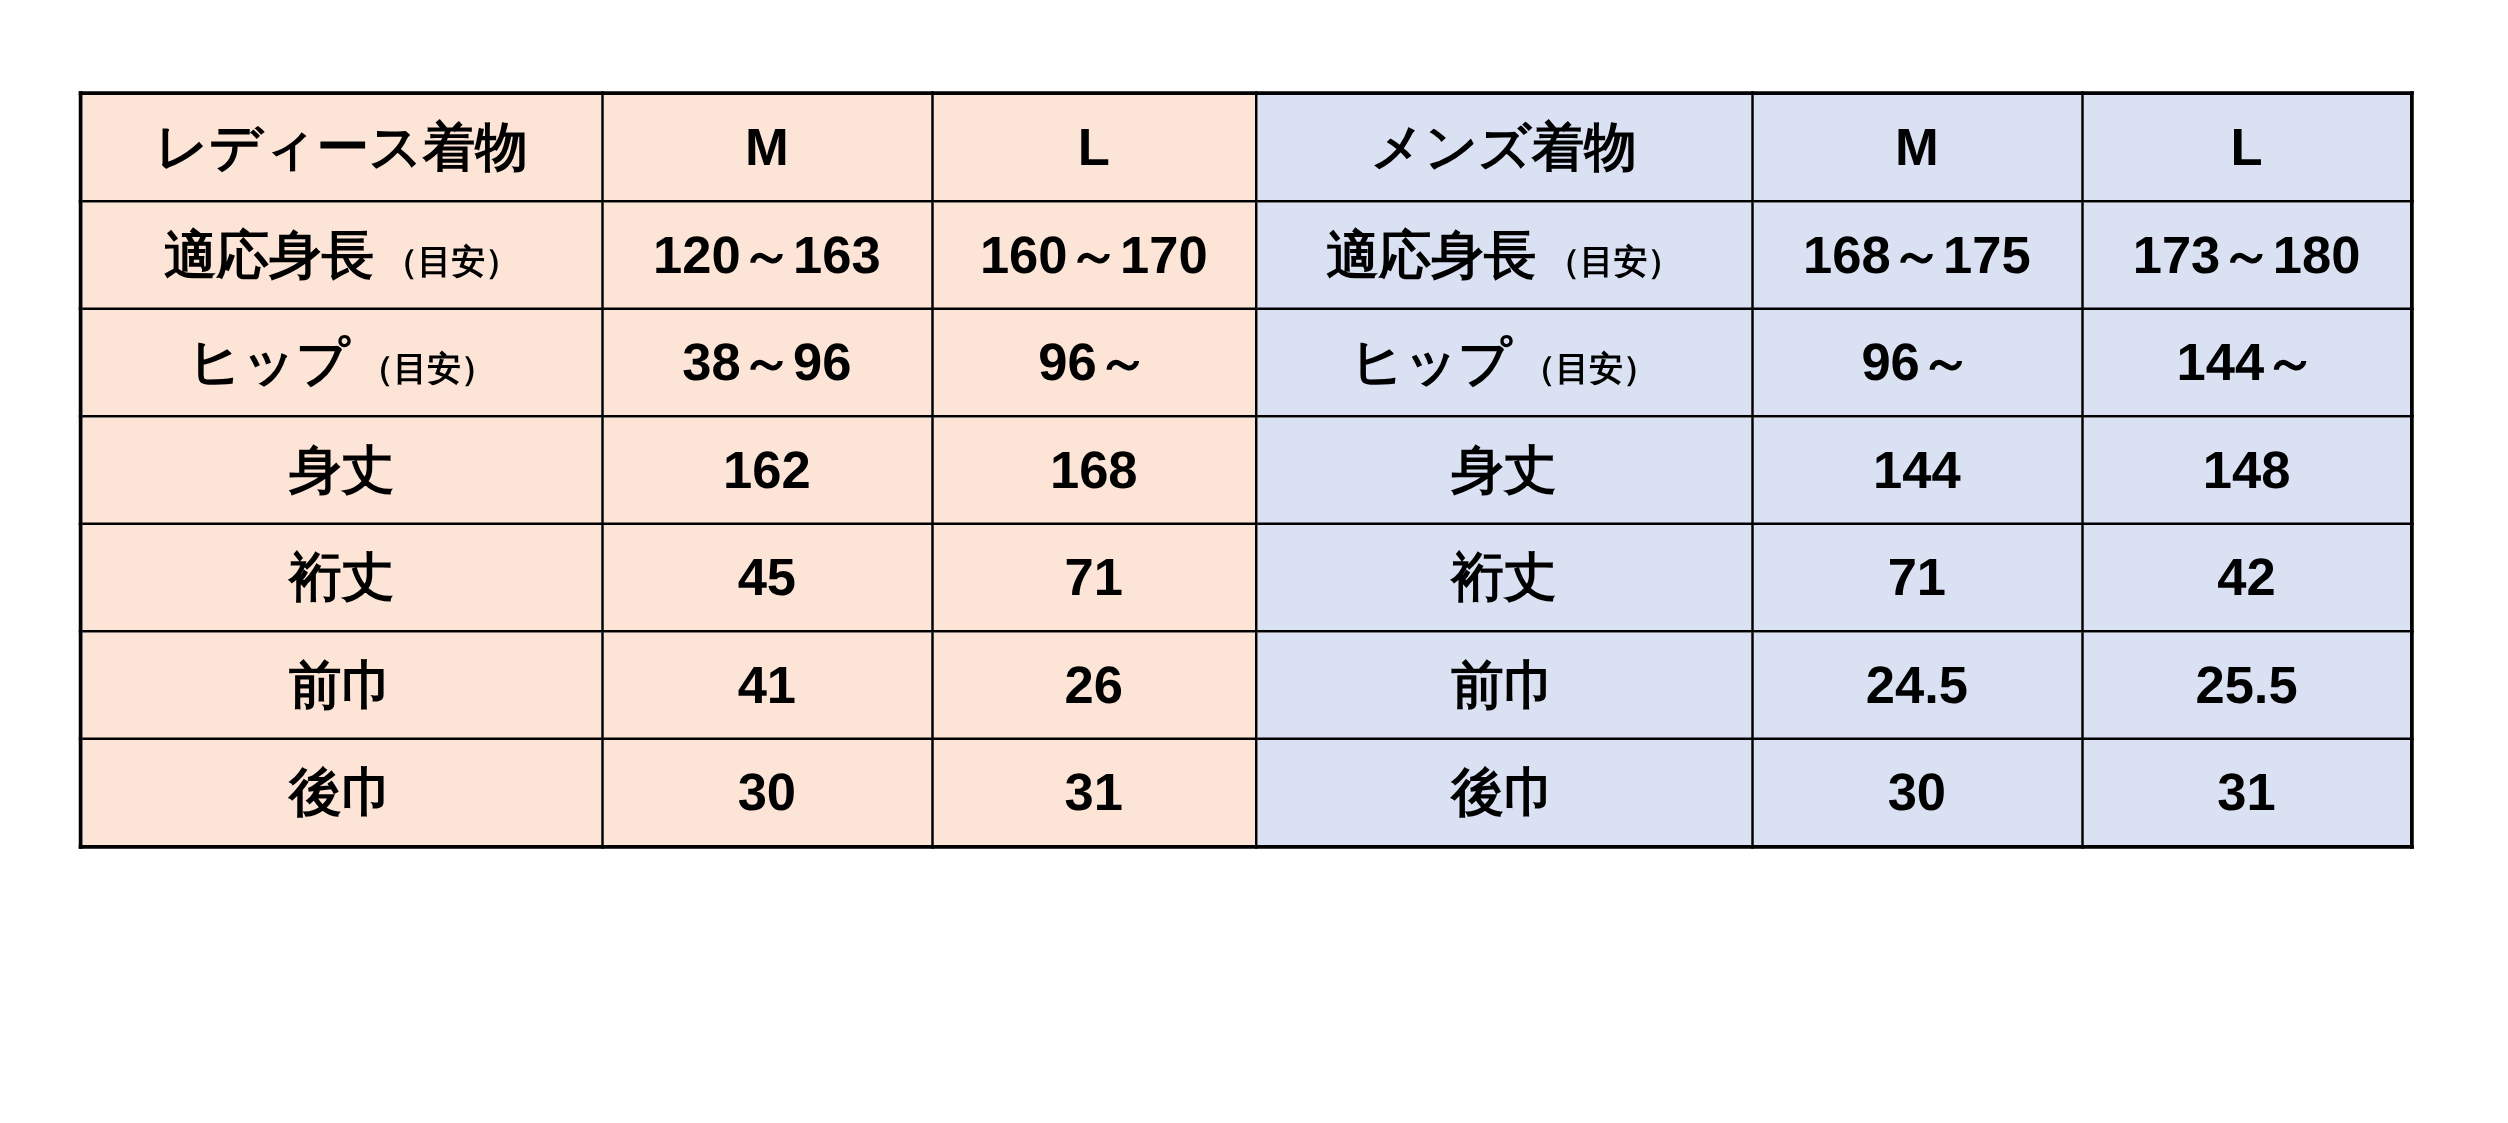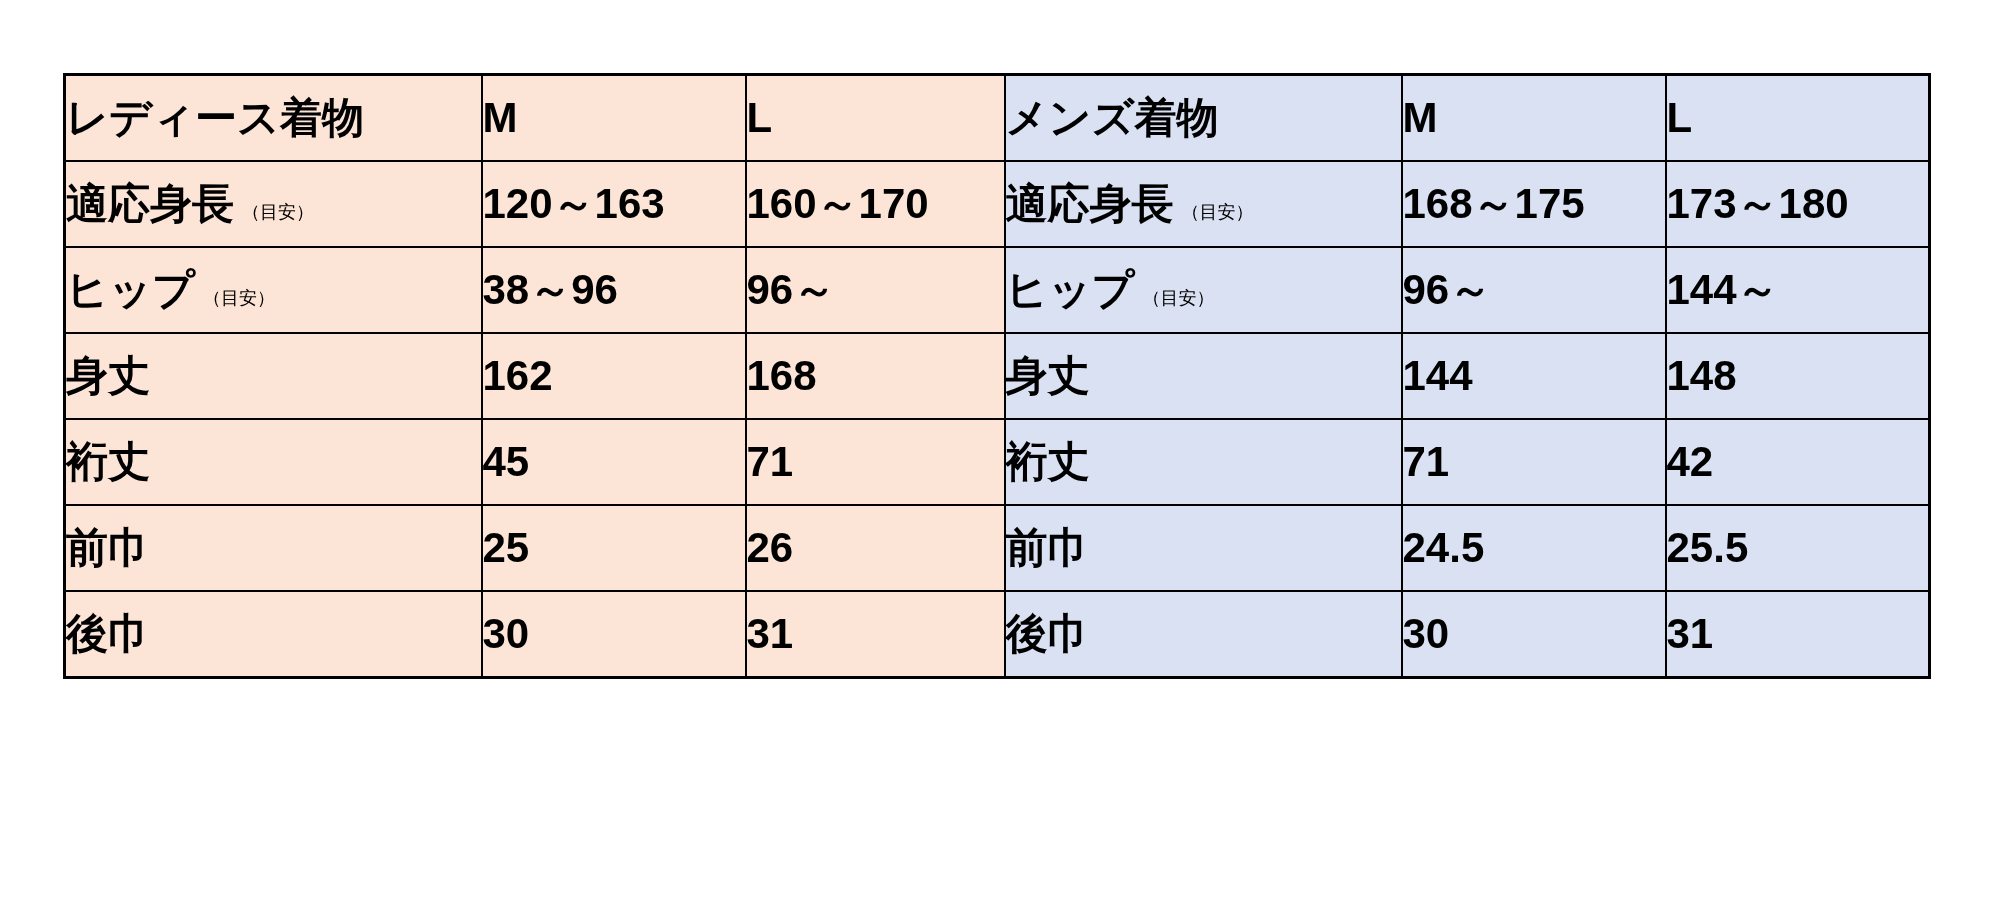--- a/index.html
+++ b/index.html
@@ -25,33 +25,33 @@
     top: 73px;
     width: 1865px;
     border-collapse: collapse;
     table-layout: fixed;
     border: 3px solid var(--border-color);
   }
   table.size-table td {
     border: 2px solid var(--border-color);
     height: 84px;
     padding: 0;
-    text-align: left;
+    text-align: center;
     vertical-align: middle;
     font-weight: bold;
     font-size: 42px;
     line-height: 1;
     overflow: hidden;
     white-space: nowrap;
   }
   td.ladies { background: var(--ladies-bg); }
   td.mens   { background: var(--mens-bg); }
   .note {
-    font-size: 18px;
-    font-weight: normal;
+    font-size: 27px;
+    font-weight: bold;
     margin-left: 8px;
   }
   .note:empty { display: none; }
 </style>
 </head>
 <body>
 
 <table class="size-table">
   <colgroup>
     <col style="width:417px">
@@ -105,21 +105,21 @@
       <td class="ladies">71</td>
       <td class="mens"><span>裄丈</span></td>
       <td class="mens">71</td>
       <td class="mens">42</td>
     </tr>
 
 
 
     <tr>
       <td class="ladies"><span>前巾</span></td>
-      <td class="ladies">25</td>
+      <td class="ladies">41</td>
       <td class="ladies">26</td>
       <td class="mens"><span>前巾</span></td>
       <td class="mens">24.5</td>
       <td class="mens">25.5</td>
     </tr>
 
     <tr>
       <td class="ladies"><span>後巾</span></td>
       <td class="ladies">30</td>
       <td class="ladies">31</td>

